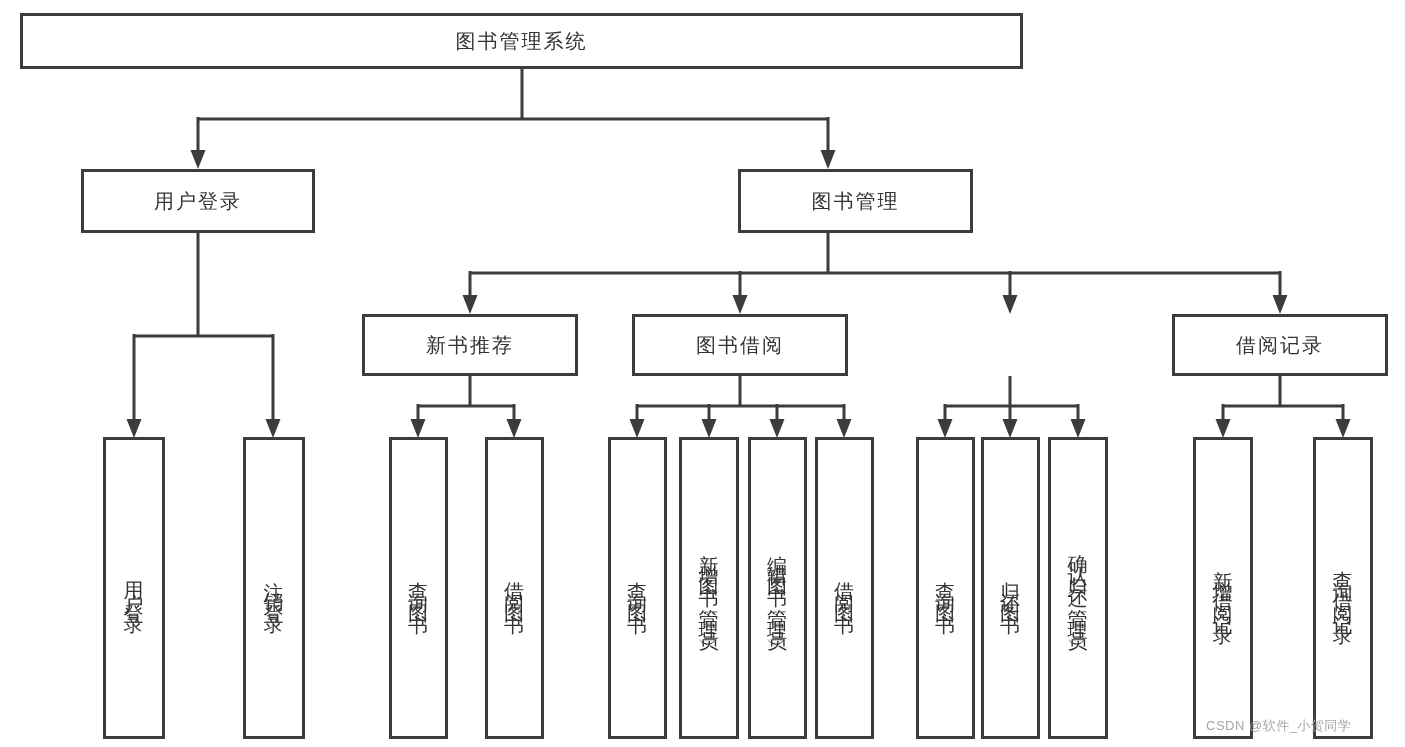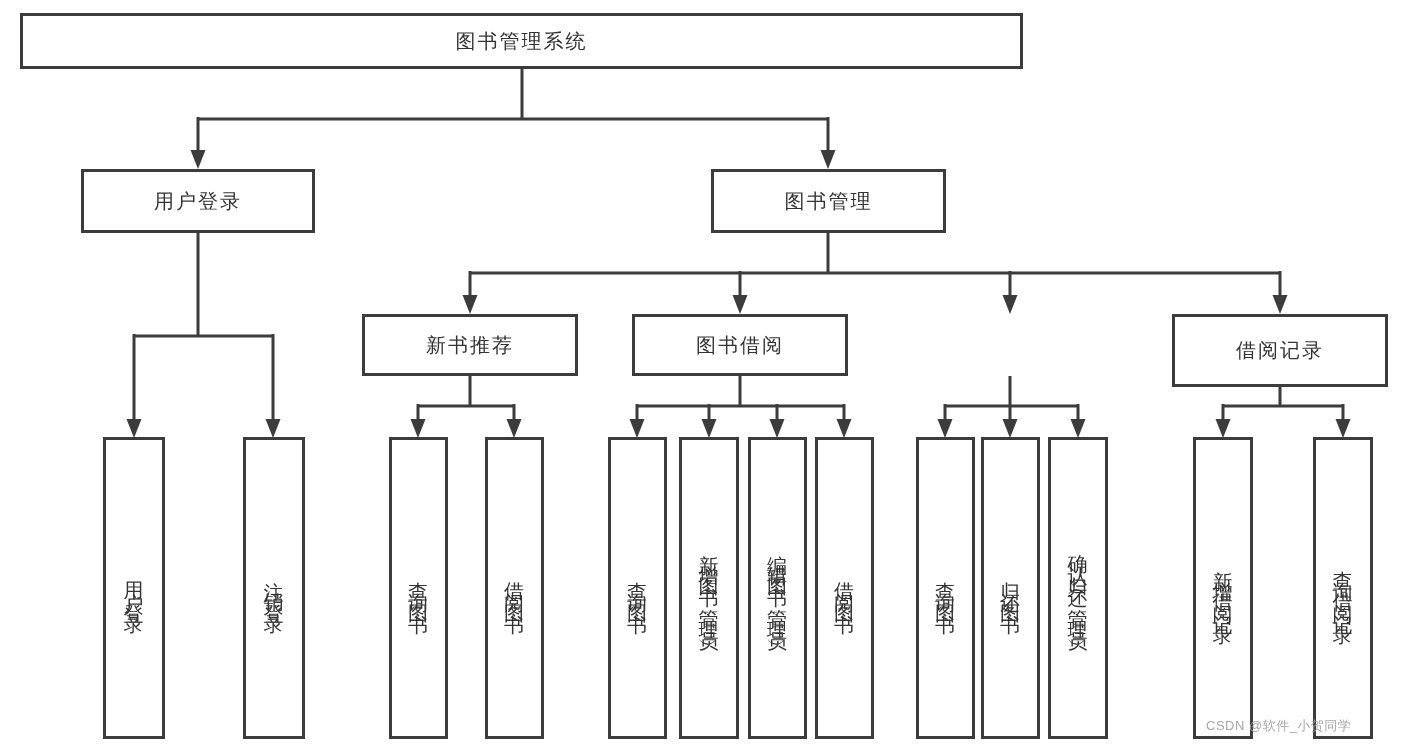--- a/index.html
+++ b/index.html
@@ -83,31 +83,31 @@
     </g>
   </svg>
 
   <div class="box h" style="left:20px;top:13px;width:1003px;height:56px">
     <span class="lbl">图书管理系统</span>
   </div>
 
   <div class="box h" style="left:81px;top:169px;width:234px;height:64px">
     <span class="lbl">用户登录</span>
   </div>
-  <div class="box h" style="left:711px;top:169px;width:235px;height:64px">
+  <div class="box h" style="left:738px;top:169px;width:235px;height:64px">
     <span class="lbl">图书管理</span>
   </div>
 
   <div class="box h" style="left:632px;top:314px;width:216px;height:62px">
     <span class="lbl">图书借阅</span>
   </div>
   <div class="box h" style="left:362px;top:314px;width:216px;height:62px">
     <span class="lbl">新书推荐</span>
   </div>
-  <div class="box h" style="left:1172px;top:314px;width:216px;height:73px">
+  <div class="box h" style="left:1172px;top:314px;width:216px;height:62px">
     <span class="lbl">借阅记录</span>
   </div>
 
   <div class="box v" style="left:103px;top:437px;width:62px;height:302px">
     <span class="lbl">用户登录</span>
   </div>
   <div class="box v" style="left:243px;top:437px;width:62px;height:302px">
     <span class="lbl">注销登录</span>
   </div>
 

